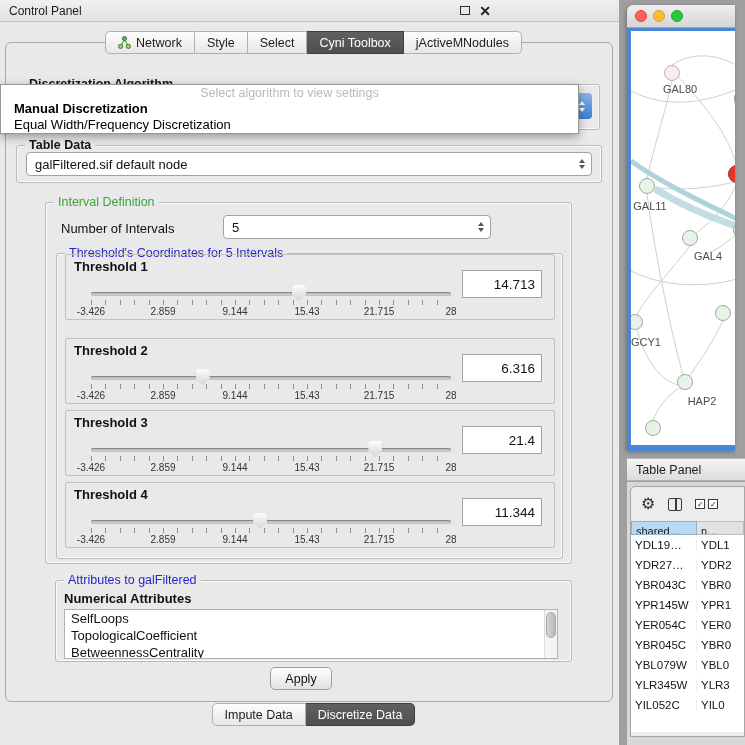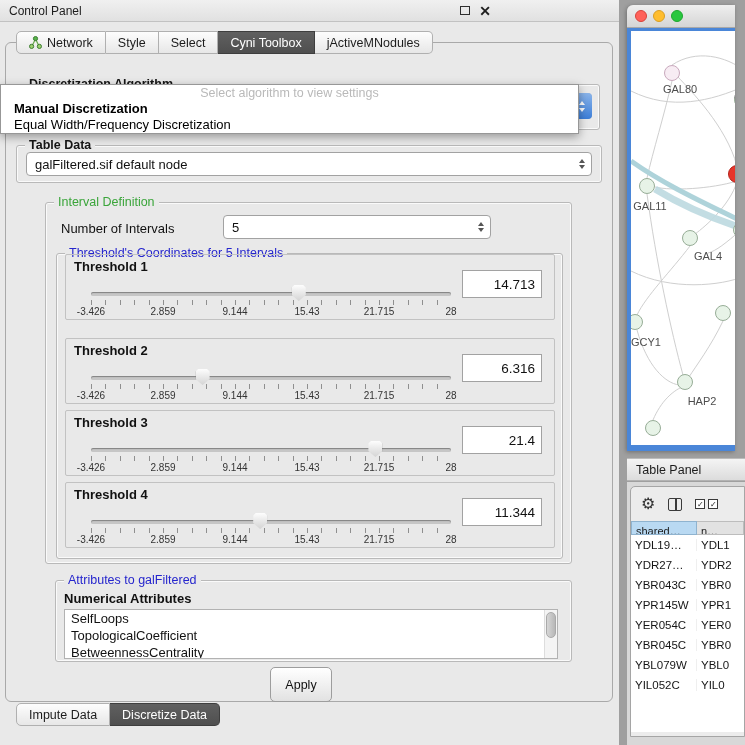--- a/index.html
+++ b/index.html
@@ -13,21 +13,21 @@
   .control-panel{position:absolute;left:0;top:0;width:619px;height:745px;background:#e9e9e9}
   .cp-titlebar{position:absolute;left:0;top:0;right:0;height:22px;background:linear-gradient(#f0f0f0,#e1e1e1);
                border-bottom:1px solid #c2c2c2;display:flex;align-items:center;padding:0 9px;font-size:12px;color:#1d1d1d}
   .cp-controls{margin-left:7px;display:flex;gap:9px;align-items:center;position:absolute;right:128px}
   .float-icon{width:10px;height:9px;border:1.5px solid #2e2e2e;background:transparent}
   .close-icon{font-size:14px;font-weight:bold;color:#1d1d1d;line-height:1}
 
   .cp-body{position:absolute;left:5px;top:42px;width:608px;height:660px;background:#e9e9e9;
            border:1px solid #a9a9a9;border-radius:6px}
 
-  .tabbar{position:absolute;left:16px;right:0;display:flex;justify-content:flex-start;z-index:3}
+  .tabbar{position:absolute;left:8px;right:0;display:flex;justify-content:center;z-index:3}
   .top-tabs{top:31px}
   .bottom-tabs{top:703px}
   .tab{height:23px;display:flex;align-items:center;gap:5px;padding:0 12px;
        background:linear-gradient(#fdfdfd,#e7e7e7);border:1px solid #b0b0b0;border-left:none;
        font-size:12.5px;color:#1c1c1c;white-space:nowrap}
   .tab:first-child{border-left:1px solid #b0b0b0;border-radius:5px 0 0 5px}
   .tab:last-child{border-radius:0 5px 5px 0}
   .tab.selected{background:linear-gradient(#606060,var(--selected-tab-bg));color:#fff;border-color:#3e3e3e}
 
   
@@ -73,21 +73,21 @@
   .t-value{position:absolute;right:12px;top:15px;width:80px;height:28px;background:#fff;border:1px solid #a2a2a2;
            display:flex;align-items:center;justify-content:flex-end;padding-right:6px;font-size:13.5px;color:#111}
 
   
   .attr-list{position:absolute;left:8px;top:28px;width:494px;height:50px;background:#fff;border:1px solid #b2b2b2;overflow:hidden}
   .attr-item{font-size:13px;line-height:17px;padding-left:6px;color:#111;white-space:nowrap}
   .vscroll{position:absolute;right:0;top:0;bottom:0;width:13px;background:#f4f4f4;border-left:1px solid #ddd}
   .vscroll-thumb{position:absolute;left:1px;right:1px;top:2px;height:26px;border-radius:6px;
                  background:linear-gradient(to right,#d6d6d6,#b7b7b7);border:1px solid #a9a9a9}
 
-  .apply-btn{position:absolute;left:270px;top:667px;width:62px;height:35px;border:1px solid #9d9d9d;border-radius:5px;
+  .apply-btn{position:absolute;left:270px;top:667px;width:62px;height:23px;border:1px solid #9d9d9d;border-radius:5px;
              background:linear-gradient(#ffffff,#e2e2e2);display:flex;align-items:center;justify-content:center;
              font-size:12.5px;color:#111}
 
   
   .net-window{position:absolute;left:627px;top:5px;width:108px;height:446px;border-radius:6px 0 0 0;
               box-shadow:-1px 1px 4px rgba(0,0,0,.3)}
   .net-titlebar{height:23px;background:linear-gradient(#efefef,#d5d5d5);border-radius:6px 0 0 0;
                 border-bottom:1px solid #a8a8a8;display:flex;align-items:center;gap:6px;padding-left:8px}
   .light{width:12px;height:12px;border-radius:50%}
   .light.red{background:#ff6159;border:1px solid #d8423a}
@@ -402,19 +402,23 @@
         </div>
       <div class="t-row">
           <div class="c1">YBR045C</div>
           <div class="c2">YBR0</div>
         </div>
       <div class="t-row">
           <div class="c1">YBL079W</div>
           <div class="c2">YBL0</div>
         </div>
       <div class="t-row">
+          <div class="c1">YLR345W</div>
+          <div class="c2">YLR3</div>
+        </div>
+      <div class="t-row">
           <div class="c1">YIL052C</div>
           <div class="c2">YIL0</div>
         </div>
     </div>
   </div>
 
 </div>
 
 </body></html>

